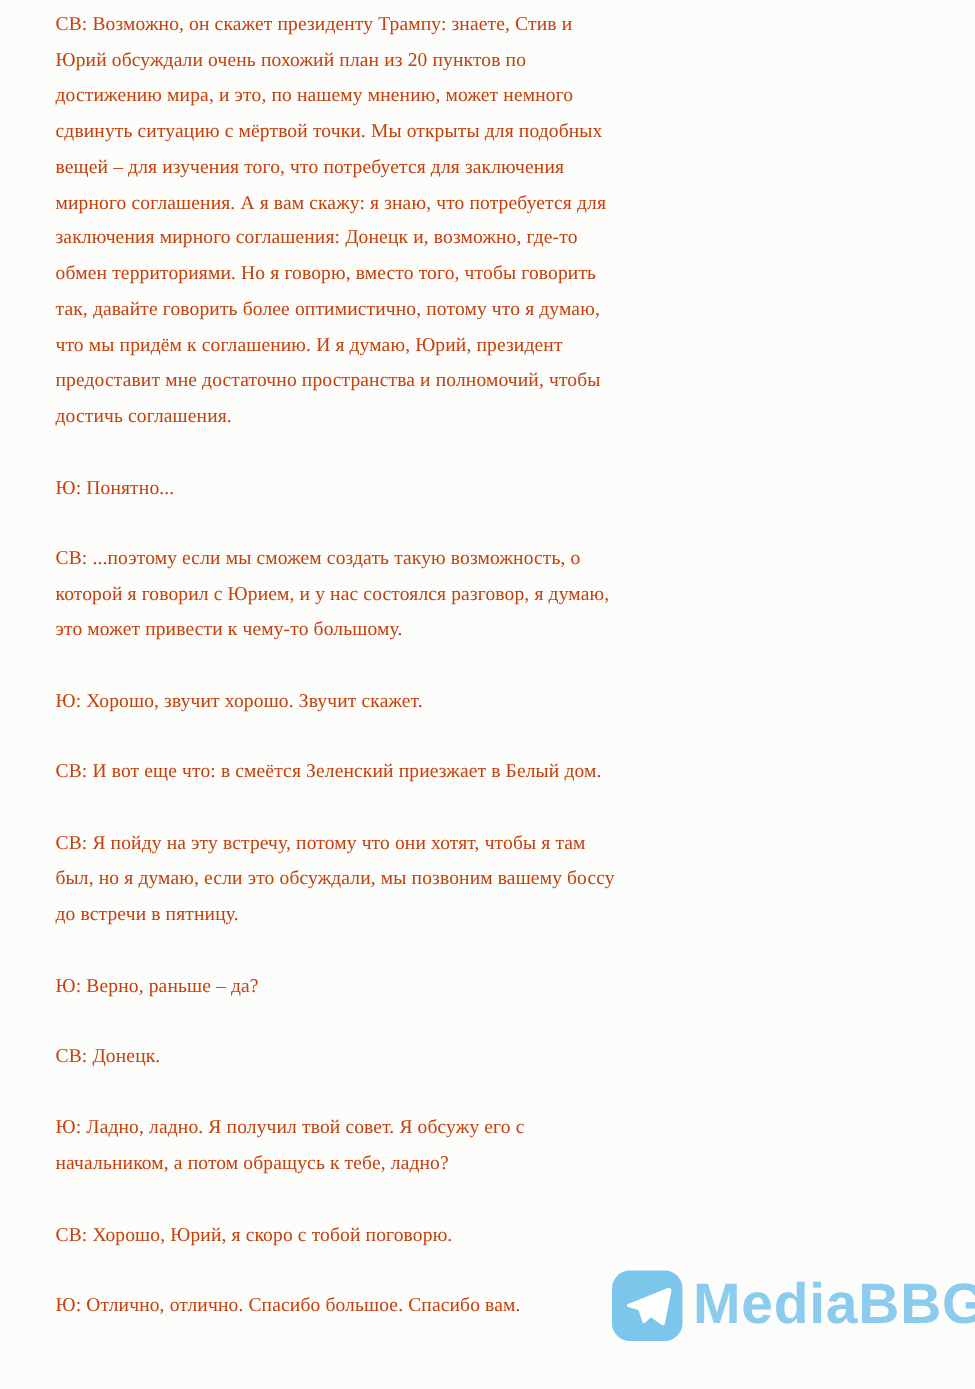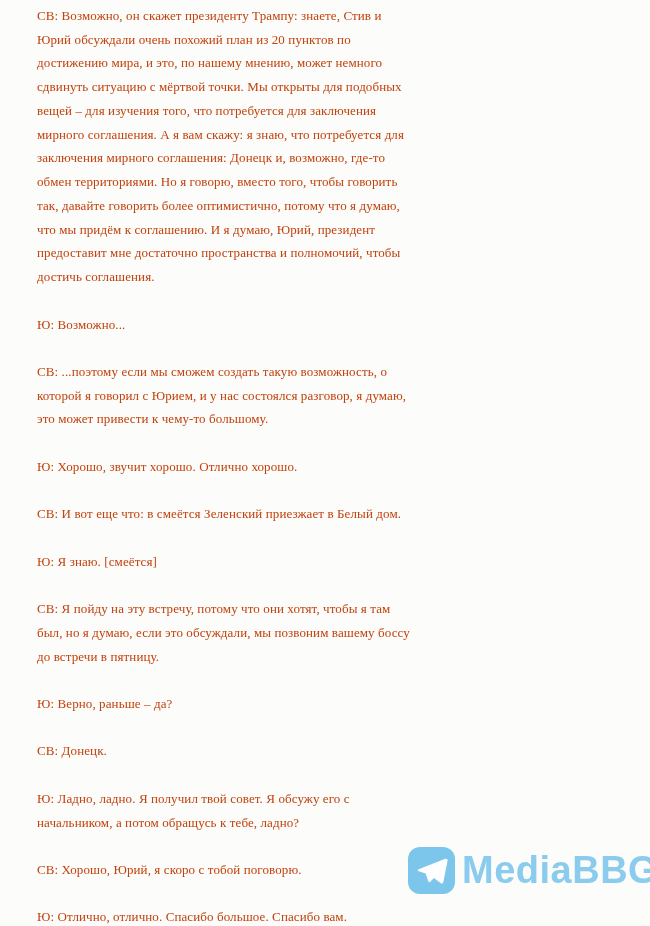--- a/index.html
+++ b/index.html
@@ -76,27 +76,26 @@
 достижению мира, и это, по нашему мнению, может немного
 сдвинуть ситуацию с мёртвой точки. Мы открыты для подобных
 вещей – для изучения того, что потребуется для заключения
 мирного соглашения. А я вам скажу: я знаю, что потребуется для
 заключения мирного соглашения: Донецк и, возможно, где-то
 обмен территориями. Но я говорю, вместо того, чтобы говорить
 так, давайте говорить более оптимистично, потому что я думаю,
 что мы придём к соглашению. И я думаю, Юрий, президент
 предоставит мне достаточно пространства и полномочий, чтобы
 достичь соглашения.</p>
-  <p class="para">Ю: Возможно...</p>
+  <p class="para">Ю: Понятно...</p>
   <p class="para">СВ: ...поэтому если мы сможем создать такую возможность, о
 которой я говорил с Юрием, и у нас состоялся разговор, я думаю,
 это может привести к чему-то большому.</p>
-  <p class="para">Ю: Хорошо, звучит хорошо. Отлично хорошо.</p>
+  <p class="para">Ю: Хорошо, звучит хорошо. Звучит скажет.</p>
   <p class="para">СВ: И вот еще что: в смеётся Зеленский приезжает в Белый дом.</p>
-  <p class="para">Ю: Я знаю. [смеётся]</p>
   <p class="para">СВ: Я пойду на эту встречу, потому что они хотят, чтобы я там
 был, но я думаю, если это обсуждали, мы позвоним вашему боссу
 до встречи в пятницу.</p>
   <p class="para">Ю: Верно, раньше – да?</p>
   <p class="para">СВ: Донецк.</p>
   <p class="para">Ю: Ладно, ладно. Я получил твой совет. Я обсужу его с
 начальником, а потом обращусь к тебе, ладно?</p>
   <p class="para">СВ: Хорошо, Юрий, я скоро с тобой поговорю.</p>
   <p class="para">Ю: Отлично, отлично. Спасибо большое. Спасибо вам.</p>
 

